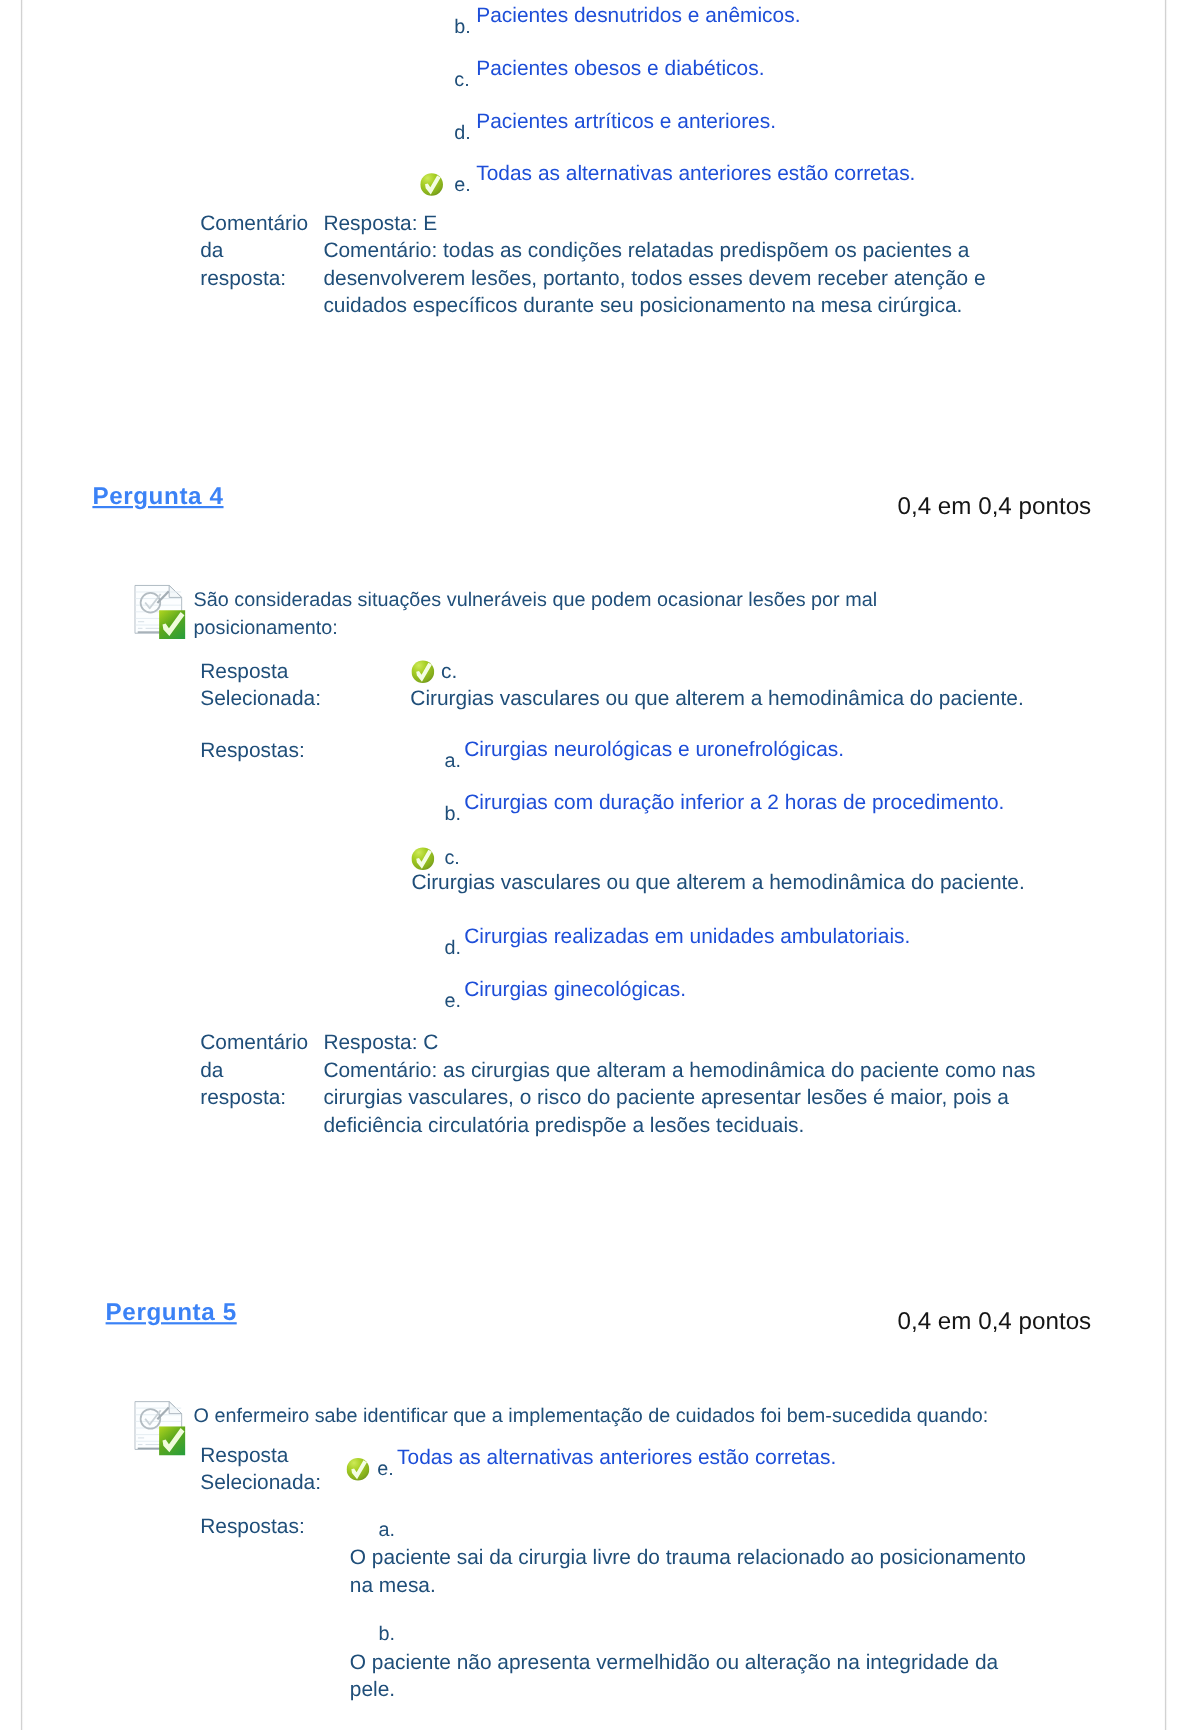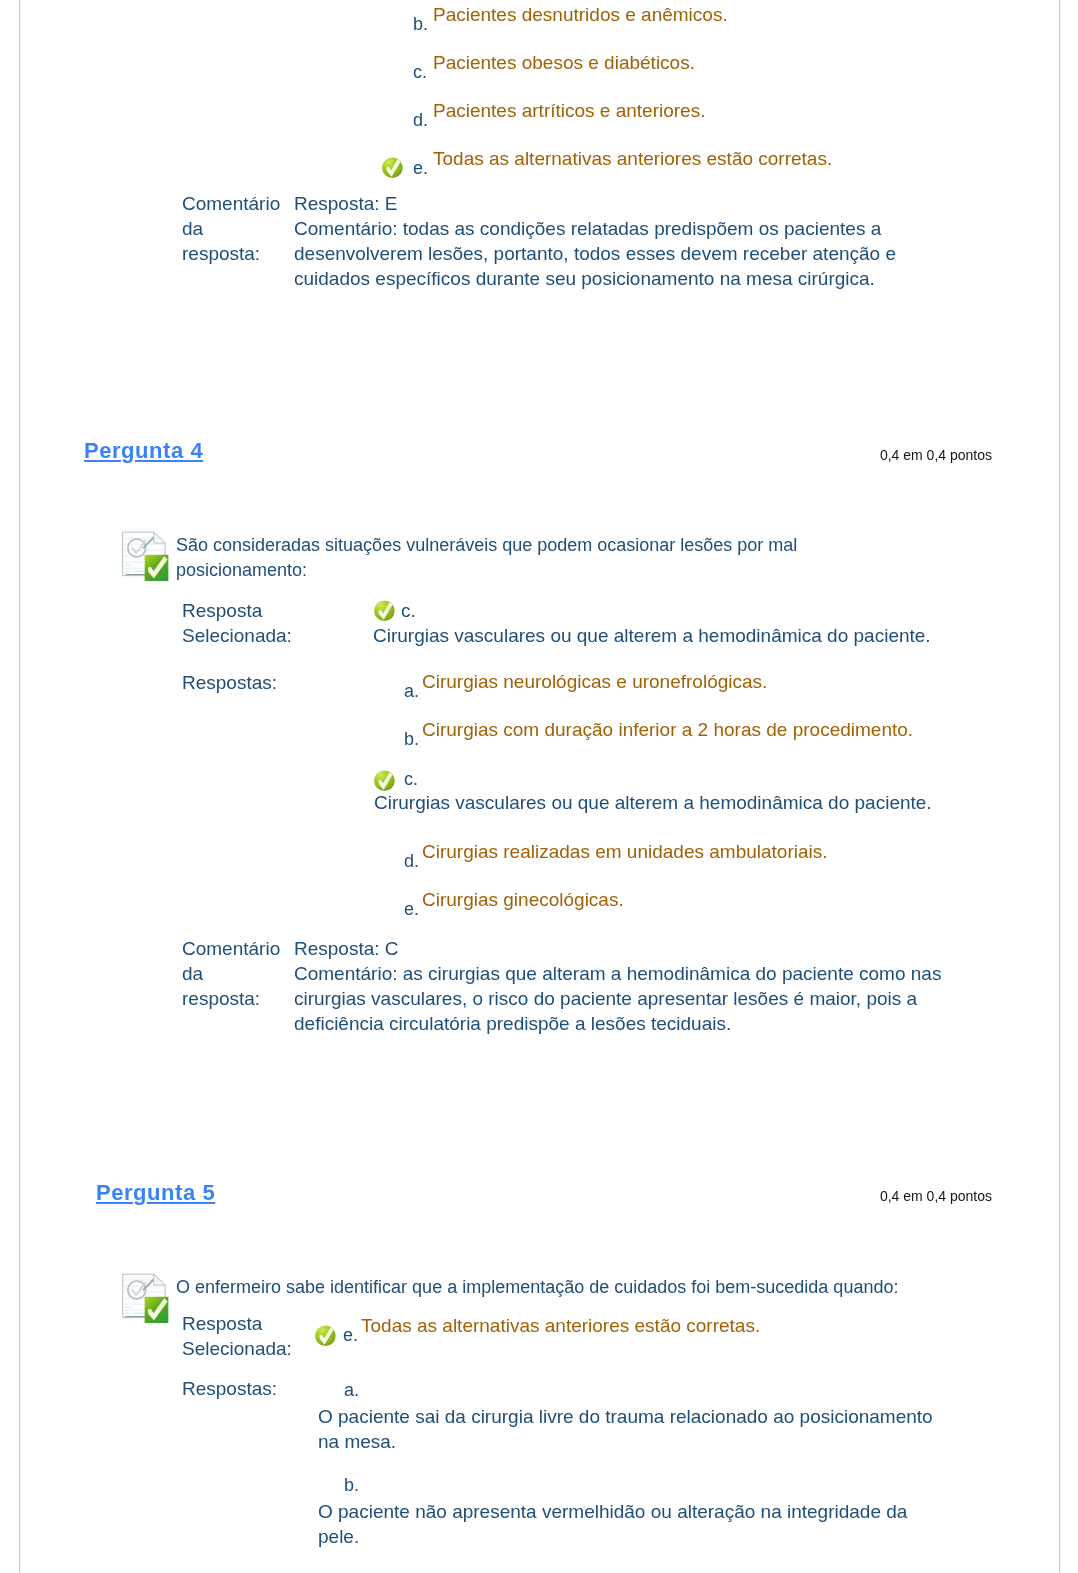--- a/index.html
+++ b/index.html
@@ -7,29 +7,29 @@
   body{
     width:1078px;height:1573px;background:#ffffff;
     font-family:"Liberation Sans",sans-serif;
     overflow:hidden;
   }
   .page{position:relative;width:1078px;height:1573px;overflow:hidden;}
   .vline{position:absolute;top:0;height:1573px;width:2px;background:linear-gradient(to right,#d2d2d2 0%,#d2d2d2 62%,#f2f2f2 62%,#f7f7f7 100%);}
   .vline.l{left:19.1px;}
   .vline.r{left:1059.1px;}
   .qtitle{position:absolute;font-size:22px;font-weight:bold;letter-spacing:.55px;color:#3b82f6;text-decoration:underline;}
-  .qpts{position:absolute;font-size:14px;color:#151515;text-align:right;}
+  .qpts{position:absolute;font-size:22px;color:#151515;text-align:right;}
   .lbl{position:absolute;font-size:19px;line-height:25px;color:#1f4e79;white-space:pre-line;}
   .txt{position:absolute;font-size:19px;line-height:25px;color:#1f4e79;}
   .qtext{position:absolute;font-size:18px;line-height:25px;color:#1f4e79;}
 
   
   .optrow{position:absolute;}
   .optrow .ltr{position:absolute;left:2px;top:12.7px;font-size:18px;color:#1f4e79;line-height:18px;}
-  .optrow .otxt{position:absolute;left:20px;top:0;font-size:19px;line-height:25px;color:#a16207;white-space:nowrap;}
+  .optrow .otxt{position:absolute;left:20px;top:0;font-size:19px;line-height:25px;color:#1d4ed8;white-space:nowrap;}
   .optrow .chk{left:-29px;top:11px;width:21px;height:22px;}
   .optrow .otxt2{position:absolute;left:-28px;top:25px;font-size:19px;line-height:25px;color:#1f4e79;white-space:nowrap;}
   .optrow.w22 .otxt{left:22px;}
   .optrow.wrapped .ltr{top:4.8px;}
   .optrow.wrapped .chk{left:-28px;top:5px;}
   .optrow.wrapped2 .ltr{left:-1px;top:5.4px;}
   .optrow.wrapped2 .otxt2{left:-27px;top:28px;}
   .qdoc{position:absolute;display:block;width:47px;height:50px;}
   .qdoc svg{display:block;}
 

